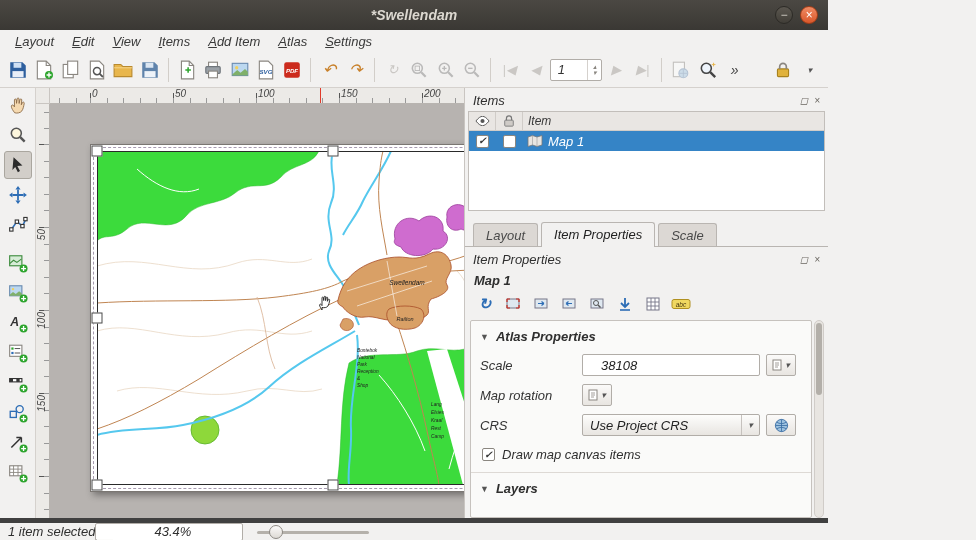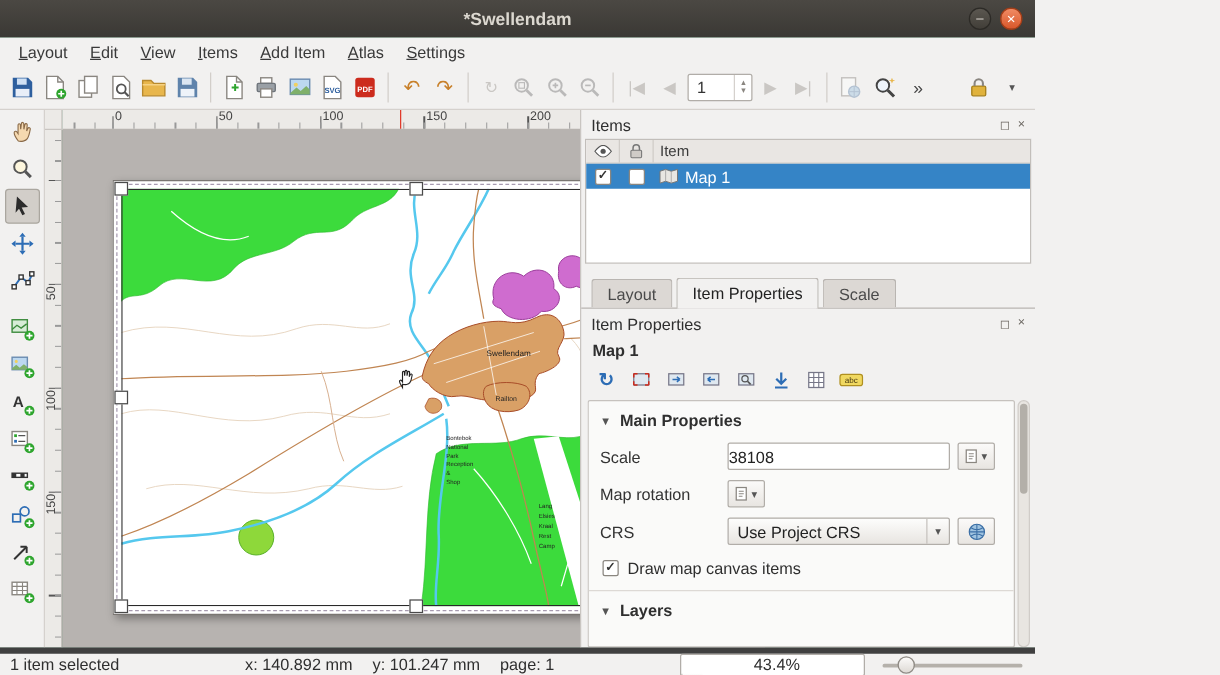--- a/index.html
+++ b/index.html
@@ -1,17 +1,17 @@
 <!DOCTYPE html>
 <html><head>
 <meta charset="utf-8">
 <style>
   * { margin:0; padding:0; box-sizing:border-box; }
   html,body { width:976px; height:540px; font-family:"Liberation Sans", sans-serif; font-size:13px; color:#2f2f2f; background:#f2f1f0; overflow:hidden; }
-  .window { position:relative; width:828px; height:540px; background:#14532d; }
+  .window { position:relative; width:828px; height:540px; background:#b91c1c;font-style:italic; }
 
   
   .titlebar { position:absolute; top:0; left:0; right:0; height:30px;
     background:linear-gradient(#4b4843,#3a3834); display:flex; align-items:center; justify-content:center; }
   .titlebar .title { color:#dcd8d0; font-weight:bold; font-size:14px; }
   .winbtns { position:absolute; right:10px; top:6px; display:flex; gap:7px; }
   .winbtn { width:18px; height:18px; border-radius:50%; display:flex; align-items:center; justify-content:center;
     font-size:12px; line-height:1; cursor:default; }
   .winbtn.min { background:linear-gradient(#5b5750,#413e38); border:1px solid #2c2a26; color:#cfcbc4; }
   .winbtn.close { background:linear-gradient(#f08b64,#d9572a); border:1px solid #a33d17; color:#fff; }
@@ -93,21 +93,21 @@
   .props-toolbar { display:flex; align-items:center; gap:4px; padding:3px 8px 3px 8px; }
   .pbtn { width:24px; height:22px; display:flex; align-items:center; justify-content:center; border-radius:3px; }
 
   .props-scroll { flex:1; margin:2px 4px 0 5px; position:relative; overflow:hidden; }
   .props-box { position:absolute; left:0; top:0; right:12px; bottom:0; border:1px solid #c6c2be; border-radius:2px; background:#fafaf9; overflow:hidden; }
   .group-head { display:flex; align-items:center; gap:7px; padding:8px 9px 6px 9px; font-weight:bold; }
   .group-head .tri { font-size:9px; color:#555; }
   .group-head.layers { border-top:1px solid #ddd9d5; margin-top:6px; }
   .prop-row { display:grid; grid-template-columns:96px 1fr 36px; gap:6px; align-items:center; padding:4px 9px; }
   .prop-label { color:#333; }
-  .field { height:22px; background:#fff; border:1px solid #b1ada8; border-radius:2px; display:flex; align-items:center; padding-left:0; color:#222;text-align:right; }
+  .field { height:22px; background:#fff; border:1px solid #b1ada8; border-radius:2px; display:flex; align-items:center; padding-left:18px; color:#222;text-align:right; }
   .spinbox { position:relative; padding-right:18px; }
   .spins { position:absolute; right:0; top:0; bottom:0; width:16px; border-left:1px solid #d5d1cd; display:flex;
     flex-direction:column; align-items:center; justify-content:center; color:#8a8680; font-size:7px; line-height:6px; }
   .combo { height:22px; border:1px solid #b1ada8; border-radius:2px; background:linear-gradient(#fdfdfc,#e8e5e1);
     display:flex; align-items:center; }
   .combo .combo-text { flex:1; padding-left:7px; color:#222; }
   .combo .combo-arrow { width:18px; border-left:1px solid #c6c2be; align-self:stretch; display:flex; align-items:center; justify-content:center; color:#555; font-size:9px; }
   .sq-btn { width:30px; height:22px; background:linear-gradient(#fbfaf9,#e8e5e1); border:1px solid #b1ada8; border-radius:2px;
     display:flex; align-items:center; justify-content:center; gap:1px; }
   .check-row { display:flex; align-items:center; gap:7px; padding:7px 9px 4px 11px; }
@@ -644,21 +644,21 @@
             <rect x="1" y="4.5" width="18" height="9" rx="2" fill="#f0d860" stroke="#b09020"></rect>
             <text x="10" y="11.5" text-anchor="middle" font-size="6.5" fill="#4a3a10">abc</text>
           </svg>
       </span>
     </div>
 
     <div class="props-scroll">
       <div class="props-box">
         <div class="group-head">
           <span class="tri">▼</span>
-          <span>Main Properties</span>
+          <span>Atlas Properties</span>
         </div>
         <div class="prop-row">
           <span class="prop-label">Scale</span>
           <span class="field">38108</span>
           <span class="sq-btn">
             <svg width="12" height="12" viewBox="0 0 12 12">
                 <rect x="1" y="1" width="8" height="10" fill="#fff" stroke="#8a8680"></rect>
                 <path d="M3 4h4M3 6h4M3 8h3" stroke="#8a8680" stroke-width=".8"></path>
               </svg>
             <span class="dd-arrow">▾</span>
@@ -697,25 +697,20 @@
         </div>
       </div>
       <div class="vscroll">
         <div class="vthumb"></div>
       </div>
     </div>
   </div>
 
   <div class="statusbar">
     <span>1 item selected</span>
-    <span class="coords">
-      <span>x: 140.892 mm</span>
-      <span>y: 101.247 mm</span>
-      <span>page: 1</span>
-    </span>
     <span class="zoom-combo">
       <span class="zc-text">43.4%</span>
       <span class="zc-arrow">▾</span>
     </span>
     <span class="slider">
       <span class="track"></span>
       <span class="thumb"></span>
     </span>
   </div>
 

